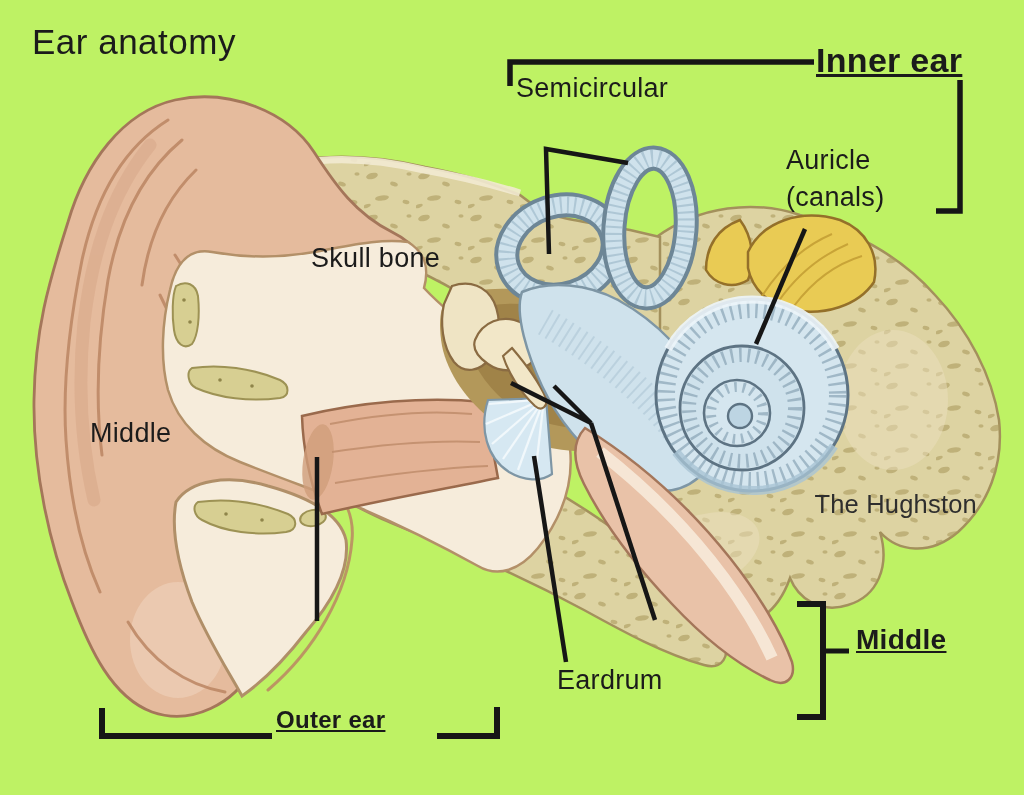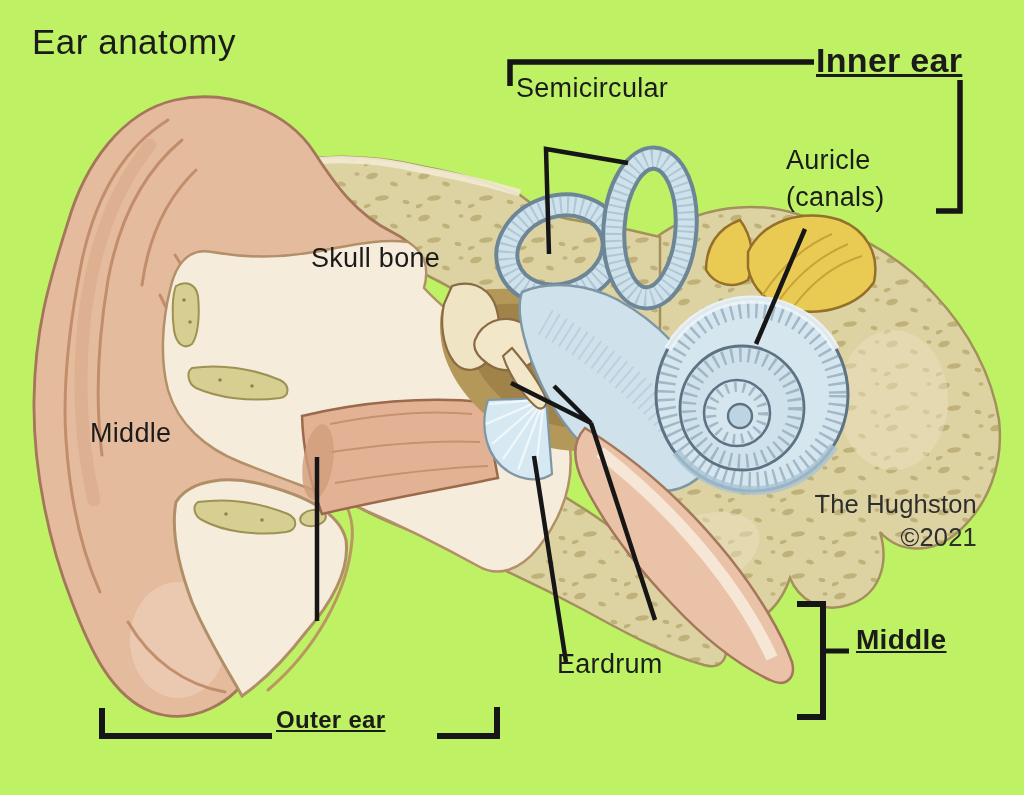--- a/index.html
+++ b/index.html
@@ -12,21 +12,21 @@
        color:#1b1b1b;white-space:nowrap;}
   .lbl .ln{display:block;}
   .bold{font-weight:700;text-decoration:underline;}
   #lbl-title{left:32px;top:24px;font-size:35px;letter-spacing:.5px;}
   #lbl-semicircular{left:516px;top:70px;}
   #lbl-inner-ear{left:816px;top:42px;font-size:34px;}
   #lbl-cochlea{left:786px;top:142px;line-height:37px;}
   #lbl-skull-bone{left:311px;top:240px;}
   #lbl-auricle{left:90px;top:415px;}
   #lbl-ear-canal{left:313px;top:624px;}
-  #lbl-eardrum{left:557px;top:646px;}
+  #lbl-eardrum{left:557px;top:662px;}
   #lbl-ear-bones{left:660px;top:623px;}
   #lbl-middle-ear{left:856px;top:621px;font-size:28px;line-height:37px;}
   #lbl-outer-ear{left:276px;top:702px;font-size:24px;}
   #credit{position:absolute;right:47px;top:440px;font-size:25.5px;line-height:33px;
           text-align:right;color:#2e2e2e;letter-spacing:.2px;margin-top:48px;}
 </style>
 </head>
 <body>
 
 <div id="stage">
@@ -247,15 +247,14 @@
 
 
   <div class="lbl bold" id="lbl-middle-ear">
     <span class="ln">Middle</span>
   </div>
 
   <div class="lbl bold" id="lbl-outer-ear">Outer ear</div>
 
   <div id="credit">
     <span class="ln" style="display:block">The Hughston</span>
-    <span class="ln" style="display:block">©2021</span>
   </div>
 </div>
 
 </body></html>

